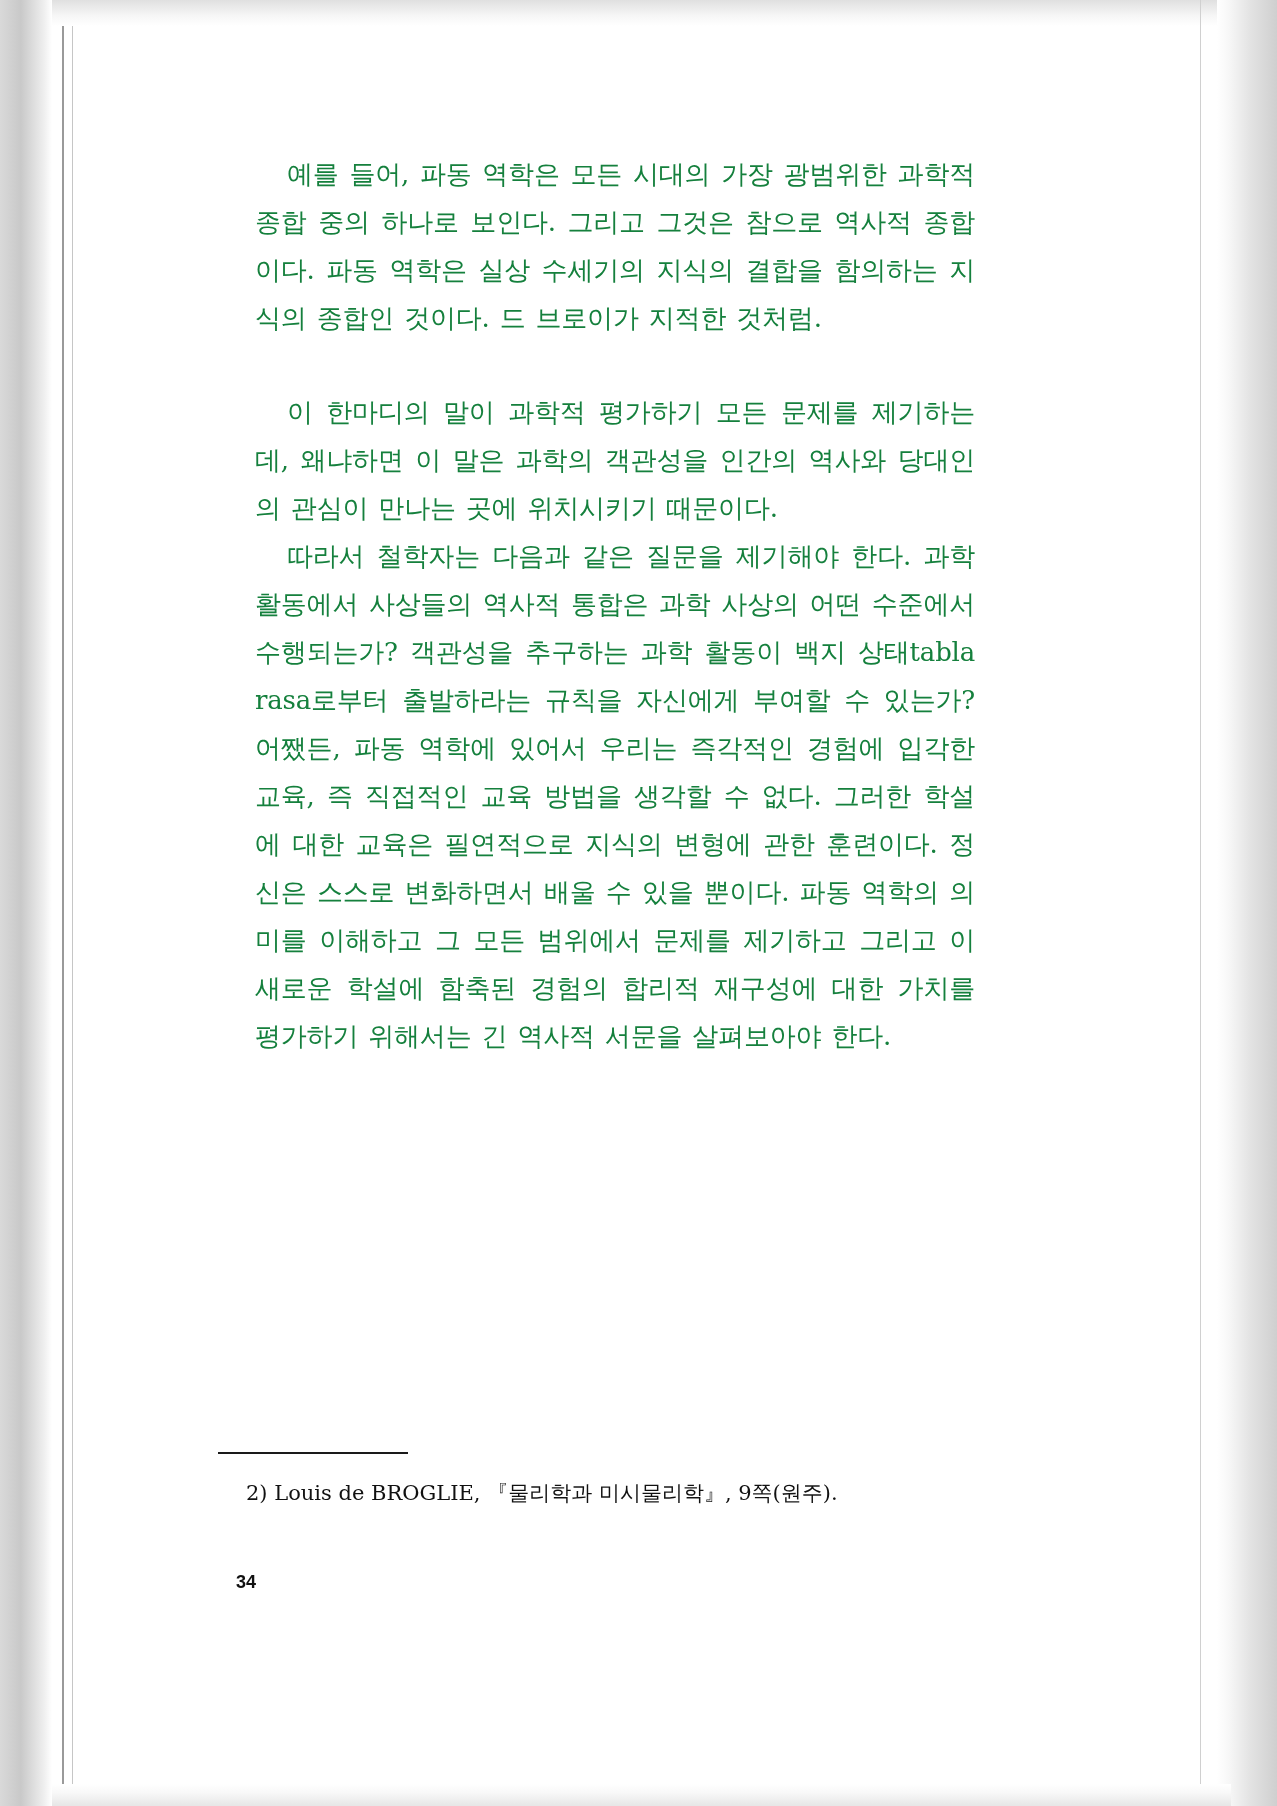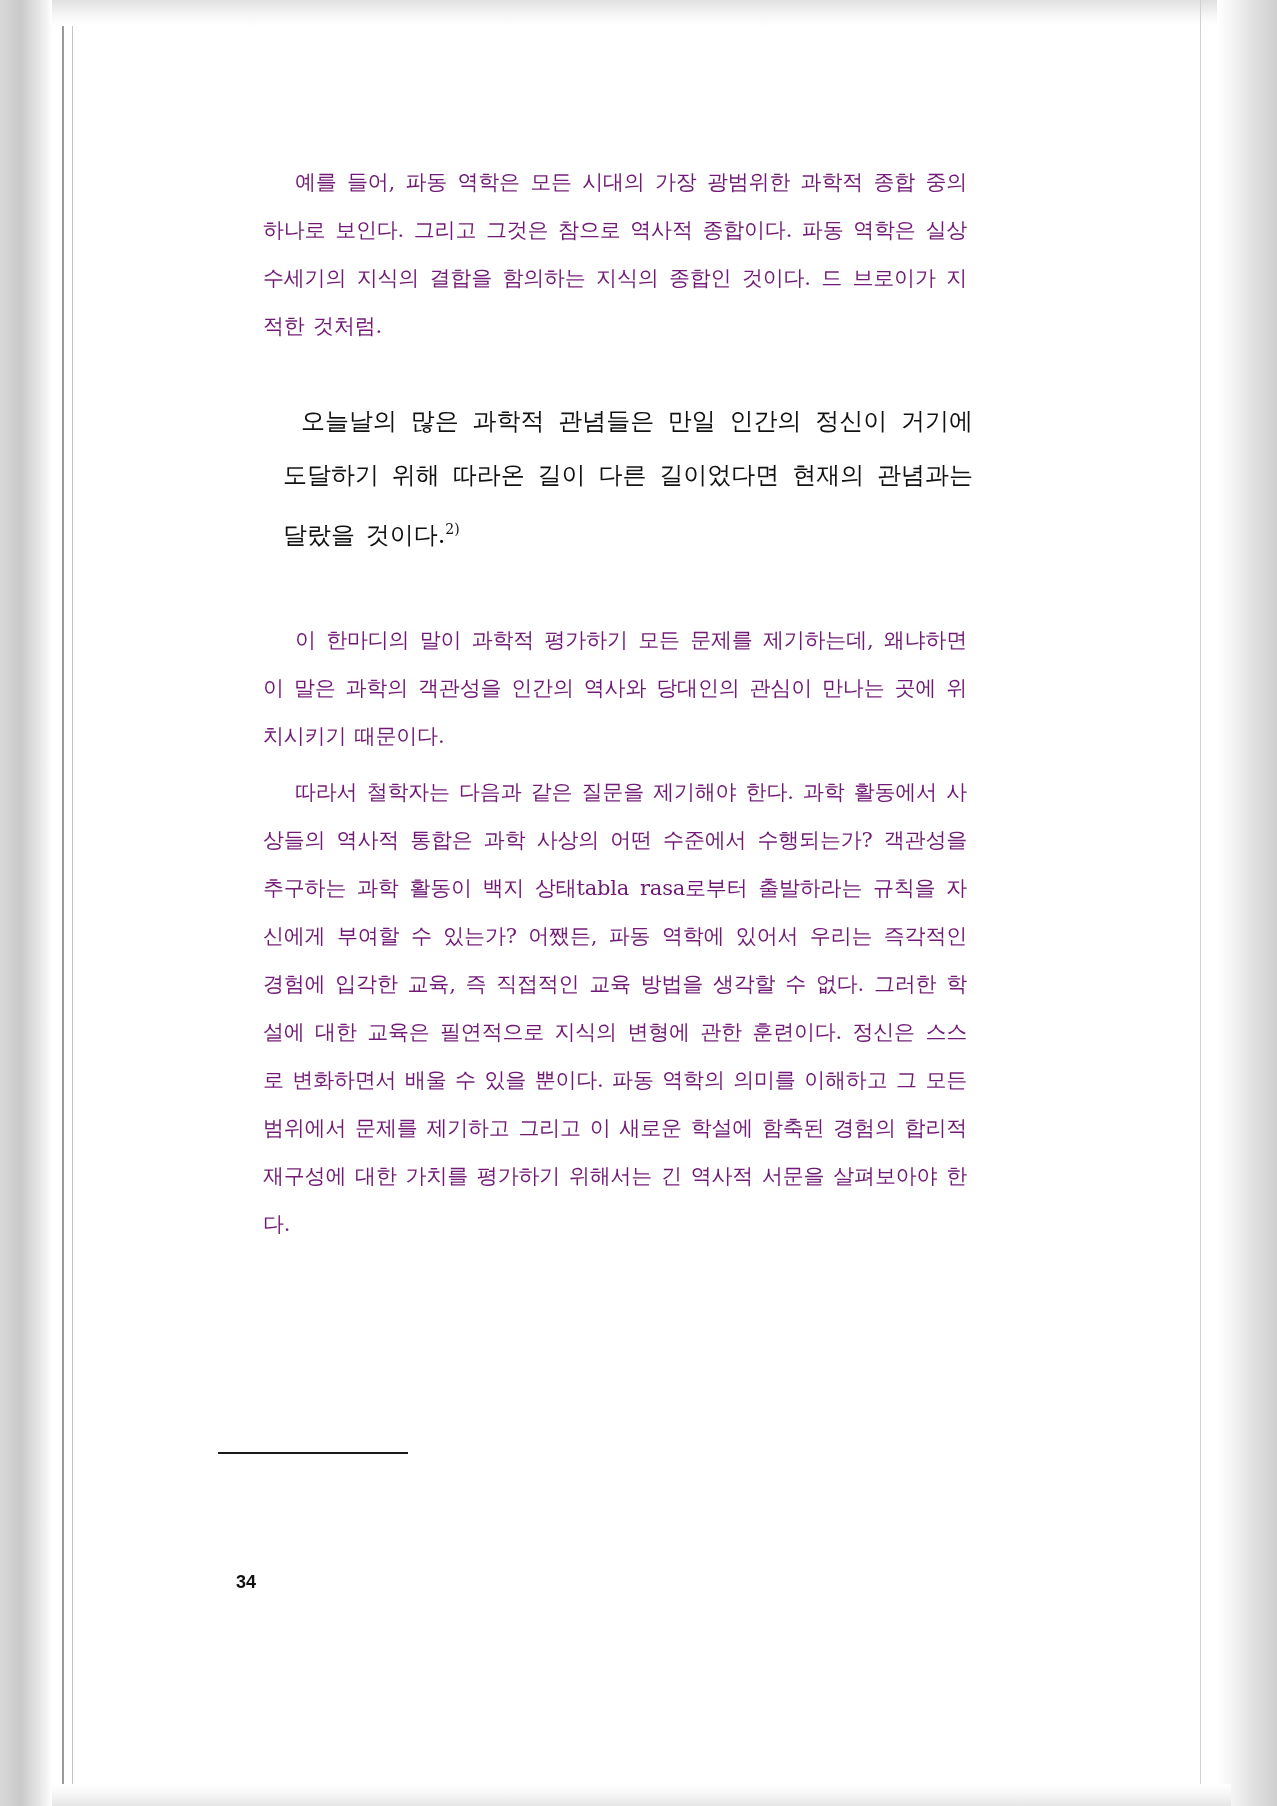--- a/index.html
+++ b/index.html
@@ -60,24 +60,24 @@
   }
 
   .content {
     position: absolute;
     left: 255px;
     top: 150px;
     width: 720px;
   }
 
   p.body-par {
-    margin: 8px;
-    font-size: 21px;
+    margin: 0;
+    font-size: 26px;
     line-height: 48px;
-    color: #701a75;
+    color: #15803d;
     text-align: justify;
     text-indent: 32px;
     letter-spacing: -0.2px;
     word-spacing: 2px;
   }
   p.body-par.tight {
     margin-top: 0;
   }
 
   .quote {
@@ -135,29 +135,27 @@
   <div class="scan-left-line2"></div>
   <div class="scan-top-shadow"></div>
   <div class="scan-right-line"></div>
   <div class="scan-right-dark"></div>
   <div class="scan-bottom-shadow"></div>
 
   <div class="content">
 
     <p class="body-par">예를 들어, 파동 역학은 모든 시대의 가장 광범위한 과학적 종합 중의 하나로 보인다. 그리고 그것은 참으로 역사적 종합이다. 파동 역학은 실상 수세기의 지식의 결합을 함의하는 지식의 종합인 것이다. 드 브로이가 지적한 것처럼.</p>
 
-    <div class="quote">
-      <span>오늘날의 많은 과학적 관념들은 만일 인간의 정신이 거기에 도달하기 위해 따라온 길이 다른 길이었다면 현재의 관념과는 달랐을 것이다.</span><sup>2)</sup>
-    </div>
 
     <div class="gap-1"></div>
 
     <p class="body-par">이 한마디의 말이 과학적 평가하기 모든 문제를 제기하는데, 왜냐하면 이 말은 과학의 객관성을 인간의 역사와 당대인의 관심이 만나는 곳에 위치시키기 때문이다.</p>
 
     <p class="body-par tight">따라서 철학자는 다음과 같은 질문을 제기해야 한다. 과학 활동에서 사상들의 역사적 통합은 과학 사상의 어떤 수준에서 수행되는가? 객관성을 추구하는 과학 활동이 백지 상태tabla rasa로부터 출발하라는 규칙을 자신에게 부여할 수 있는가? 어쨌든, 파동 역학에 있어서 우리는 즉각적인 경험에 입각한 교육, 즉 직접적인 교육 방법을 생각할 수 없다. 그러한 학설에 대한 교육은 필연적으로 지식의 변형에 관한 훈련이다. 정신은 스스로 변화하면서 배울 수 있을 뿐이다. 파동 역학의 의미를 이해하고 그 모든 범위에서 문제를 제기하고 그리고 이 새로운 학설에 함축된 경험의 합리적 재구성에 대한 가치를 평가하기 위해서는 긴 역사적 서문을 살펴보아야 한다.</p>
 
 
   </div>
 
   <div class="footnote-rule"></div>
+  <div class="footnote">2) Louis de BROGLIE, 『물리학과 미시물리학』, 9쪽(원주).</div>
   <div class="page-number">34</div>
 
 </div>
 
 </body></html>

